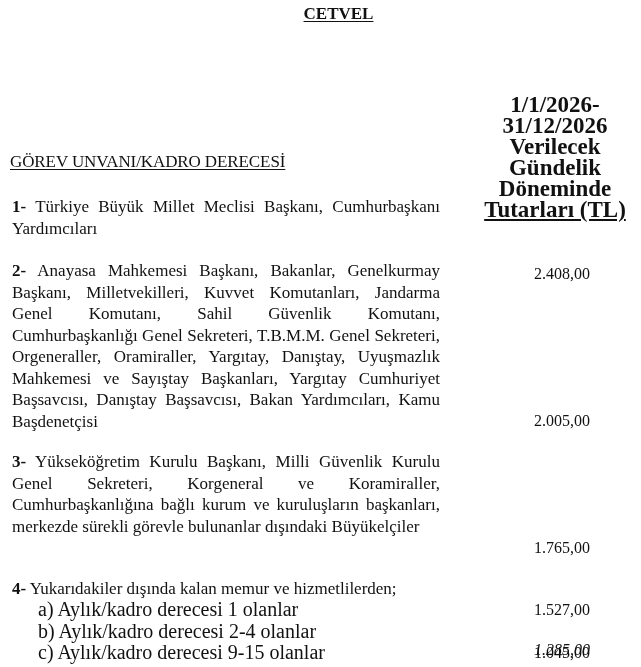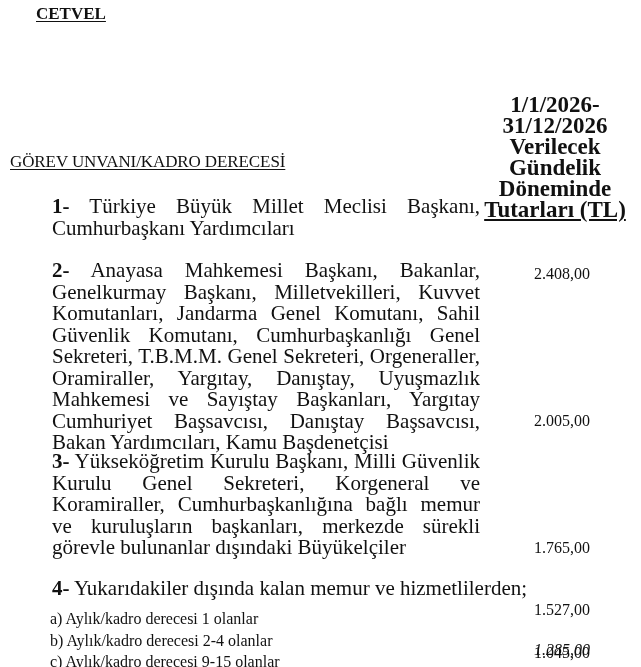--- a/index.html
+++ b/index.html
@@ -13,20 +13,21 @@
       position: relative;
       overflow: hidden;
       font-family: "Liberation Serif", "DejaVu Serif", serif;
       color: #111111;
     }
     .title {
       position: absolute;
       top: 4px;
       left: 0;
       width: 641px;
+      text-align: center;
       padding-left: 36px;
       box-sizing: border-box;
       font-weight: bold;
       font-size: 17px;
       text-decoration: underline;
       text-underline-offset: 2px;
     }
     .col-head-left {
       position: absolute;
       left: 10px;
@@ -49,43 +50,41 @@
     }
     .col-head-right .ul {
       text-decoration: underline;
       text-underline-offset: 2px;
       text-align: right;
     }
     .row {
       position: absolute;
       left: 12px;
       width: 428px;
-      font-size: 21px;
+      font-size: 17px;
       line-height: 21.5px;
       text-align: justify;
       text-align-last: left;
-      margin-left: 40px;
     }
     .row .num {
       font-weight: bold;
     }
     .amount {
       position: absolute;
       left: 520px;
       width: 70px;
       text-align: right;
       font-size: 16px;
       line-height: 21.5px;
     }
     .sub {
       position: absolute;
-      left: 50px;
-      font-size: 16px;
+      left: 38px;
+      font-size: 20px;
       line-height: 21.5px;
-      margin-top: 9px;
     }
   </style>
 </head>
 <body>
 
 <div>
 
   <div class="title">CETVEL</div>
 
   <div class="col-head-left">GÖREV UNVANI/KADRO DERECESİ</div>
@@ -104,21 +103,21 @@
   <div class="amount" style="top:218px;margin-top:45px;">2.408,00</div>
 
   <div class="row" style="top:260px;">
     <span class="num">2-</span>
     <span>Anayasa Mahkemesi Başkanı, Bakanlar, Genelkurmay Başkanı, Milletvekilleri, Kuvvet Komutanları, Jandarma Genel Komutanı, Sahil Güvenlik Komutanı, Cumhurbaşkanlığı Genel Sekreteri, T.B.M.M. Genel Sekreteri, Orgeneraller, Oramiraller, Yargıtay, Danıştay, Uyuşmazlık Mahkemesi ve Sayıştay Başkanları, Yargıtay Cumhuriyet Başsavcısı, Danıştay Başsavcısı, Bakan Yardımcıları, Kamu Başdenetçisi</span>
   </div>
   <div class="amount" style="top:410px;">2.005,00</div>
 
   <div class="row" style="top:451px;">
     <span class="num">3-</span>
-    <span>Yükseköğretim Kurulu Başkanı, Milli Güvenlik Kurulu Genel Sekreteri, Korgeneral ve Koramiraller, Cumhurbaşkanlığına bağlı memur ve kuruluşların başkanları, merkezde sürekli görevle bulunanlar dışındaki Büyükelçiler</span>
+    <span>Yükseköğretim Kurulu Başkanı, Milli Güvenlik Kurulu Genel Sekreteri, Korgeneral ve Koramiraller, Cumhurbaşkanlığına bağlı kurum ve kuruluşların başkanları, merkezde sürekli görevle bulunanlar dışındaki Büyükelçiler</span>
   </div>
   <div class="amount" style="top:537px;">1.765,00</div>
 
   <div class="row" style="top:578px; width:560px;">
     <span class="num">4-</span>
     <span>Yukarıdakiler dışında kalan memur ve hizmetlilerden;</span>
   </div>
 
   <div class="sub" style="top:599px;">a) Aylık/kadro derecesi 1 olanlar</div>
   <div class="amount" style="top:599px;">1.527,00</div>

